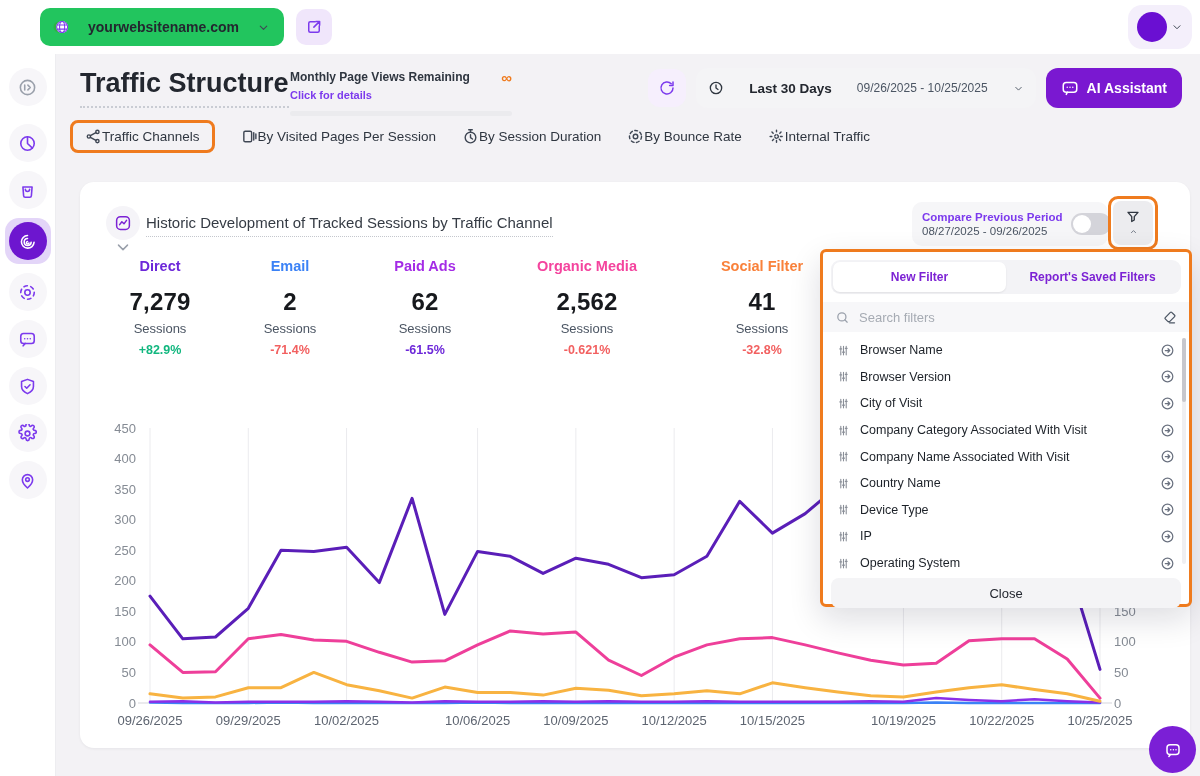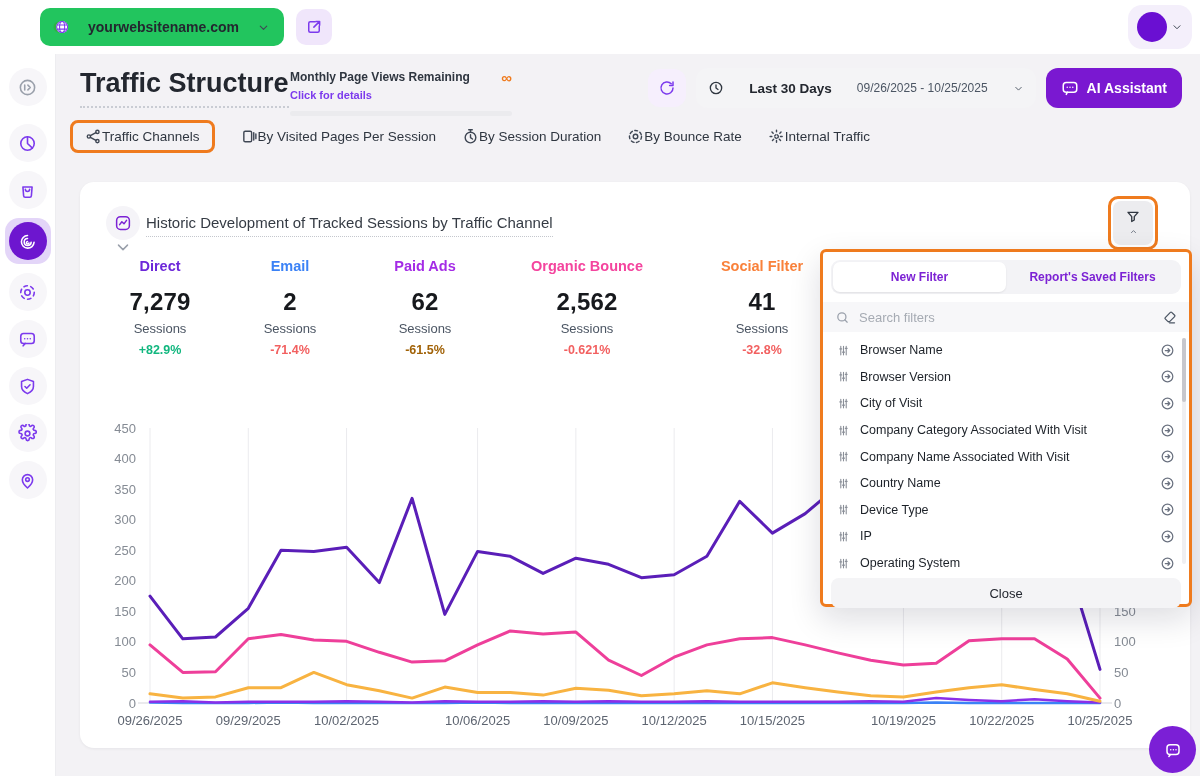--- a/index.html
+++ b/index.html
@@ -335,20 +335,29 @@
             <rect x="3.5" y="3.5" width="17" height="17" rx="5"></rect>
             <path d="M7.5 14.2l3-3.8 2.8 2.7 3.4-4.6"></path>
           </svg>
         </span>
     </div>
     <span class="badge-chev"><span data-icon="chevron-down"><svg viewBox="0 0 24 24" fill="none" stroke="currentColor" stroke-width="2" stroke-linecap="round" stroke-linejoin="round">
             <path d="M6 9.5l6 6 6-6"></path>
           </svg></span></span>
     <div class="card-title">Historic Development of Tracked Sessions by Traffic Channel</div>
 
+    <div class="compare-box">
+      <div>
+        <div class="compare-label">Compare Previous Period</div>
+        <div class="compare-range">08/27/2025 - 09/26/2025</div>
+      </div>
+      <button class="toggle">
+          <span class="toggle-knob"></span>
+        </button>
+    </div>
 
     <div class="filter-hl">
       <button class="filter-btn">
         <span data-icon="funnel">
             <svg viewBox="0 0 24 24" fill="none" stroke="currentColor" stroke-width="2" stroke-linecap="round" stroke-linejoin="round">
               <path d="M4.5 5h15l-5.6 6.5v5l-3.8 2.2v-7.2L4.5 5z"></path>
             </svg>
           </span>
         <span data-icon="chevron-up-small">
             <svg viewBox="0 0 24 24" fill="none" stroke="currentColor" stroke-width="2" stroke-linecap="round" stroke-linejoin="round">
@@ -368,24 +377,24 @@
         <div class="stat" style="margin-left: 18px;">
           <div class="stat-name" style="color: rgb(59, 130, 246);">Email</div>
           <div class="stat-value">2</div>
           <div class="stat-unit">Sessions</div>
           <div class="stat-delta" style="color: rgb(242, 96, 96);">-71.4%</div>
         </div>
         <div class="stat" style="margin-left: 23px;">
           <div class="stat-name" style="color: rgb(164, 43, 230);">Paid Ads</div>
           <div class="stat-value">62</div>
           <div class="stat-unit">Sessions</div>
-          <div class="stat-delta" style="color: #a16207;">-61.5%</div>
+          <div class="stat-delta" style="color: #6d28d9;">-61.5%</div>
         </div>
         <div class="stat" style="margin-left: 50px;">
-          <div class="stat-name" style="color: rgb(244, 68, 158);">Organic Bounce</div>
+          <div class="stat-name" style="color: rgb(244, 68, 158);">Organic Media</div>
           <div class="stat-value">2,562</div>
           <div class="stat-unit">Sessions</div>
           <div class="stat-delta" style="color: rgb(242, 96, 96);">-0.621%</div>
         </div>
         <div class="stat" style="margin-left: 63px;">
           <div class="stat-name" style="color: rgb(249, 129, 58);">Social Filter</div>
           <div class="stat-value">41</div>
           <div class="stat-unit">Sessions</div>
           <div class="stat-delta" style="color: rgb(242, 96, 96);">-32.8%</div>
         </div>

